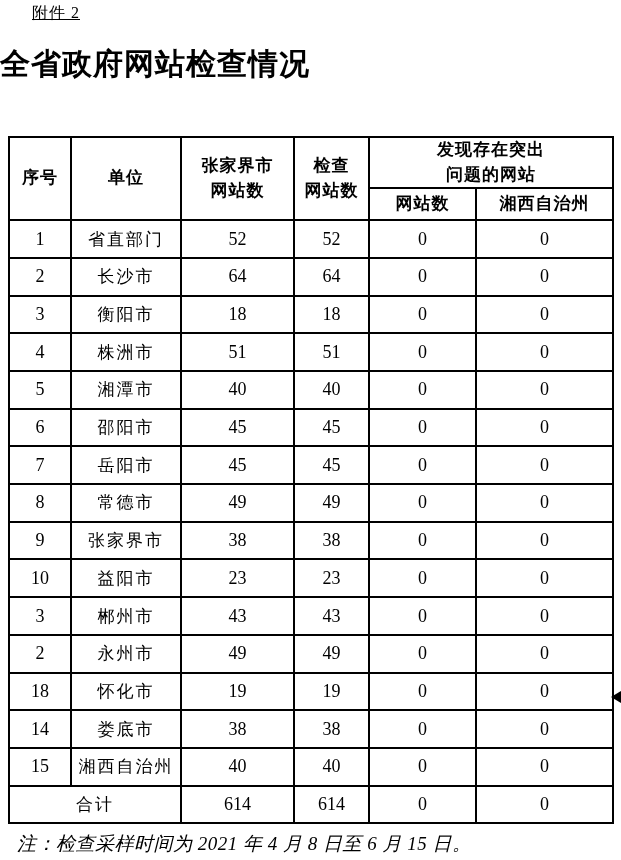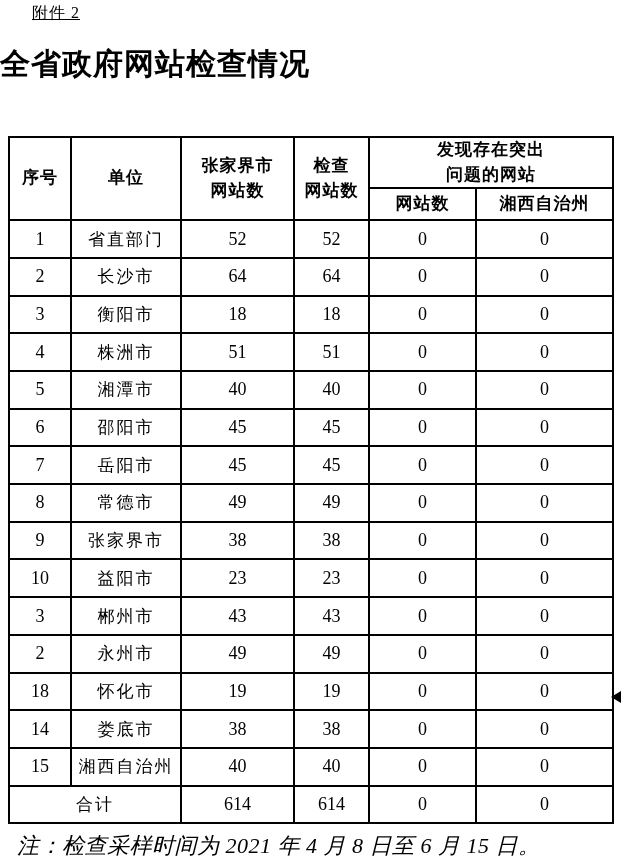--- a/index.html
+++ b/index.html
@@ -59,21 +59,21 @@
     font-family: "Liberation Serif", "DejaVu Serif", serif;
   }
   td.cell-unit {
     font-size: 17px;
     letter-spacing: 2px;
   }
   .note-text {
     position: absolute;
     left: 17px;
     top: 831px;
-    font-size: 22px;
+    font-size: 19px;
     font-style: italic;
     letter-spacing: 0.5px;
   }
   .cursor-arrow {
     position: absolute;
     right: 0;
     top: 691px;
     width: 0;
     height: 0;
     border-top: 6px solid transparent;

